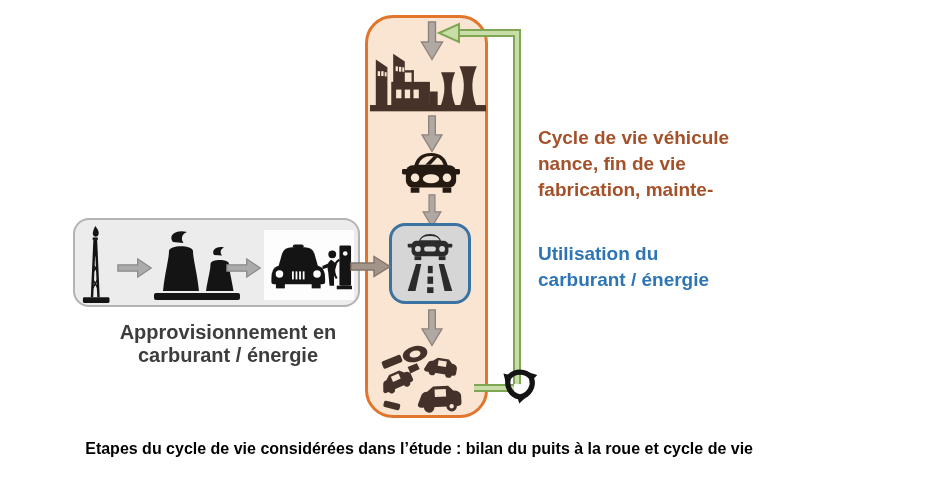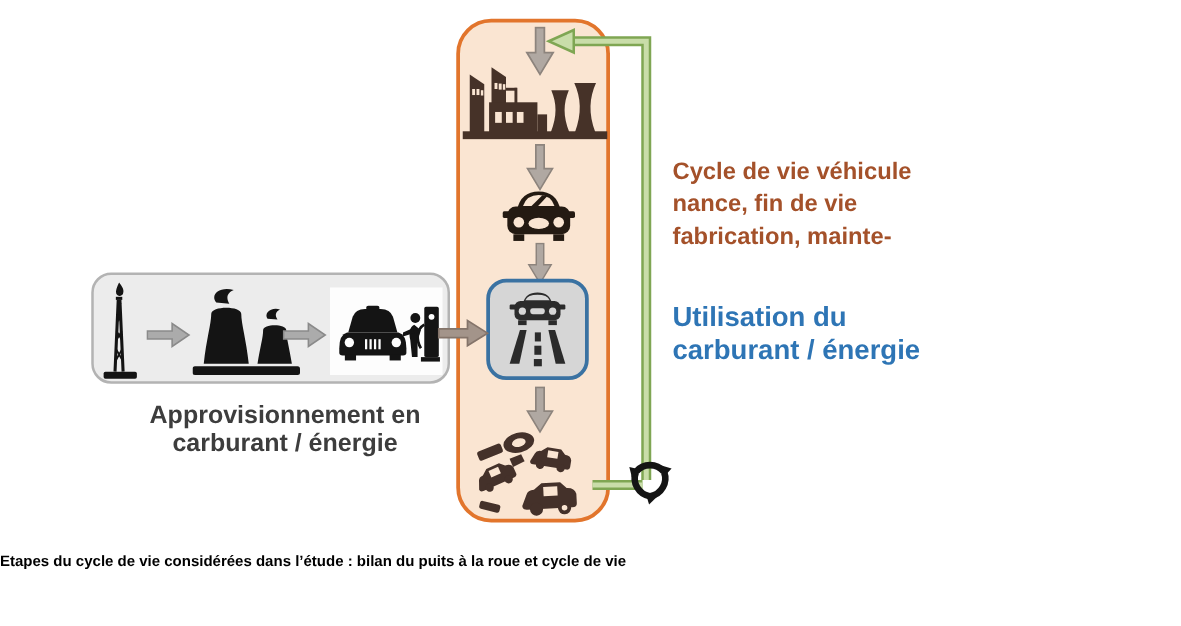--- a/index.html
+++ b/index.html
@@ -27,25 +27,25 @@
     left:21px;top:205px;width:82px;height:81px;
     background:#D6D6D6;border:3px solid #3A72A2;border-radius:16px;box-sizing:border-box;
   }
   
   .brown-text{
     left:538px;top:95px;width:240px;
     font-weight:bold;font-size:19px;line-height:26px;color:#A4512A;margin-top:30px;
   }
   .blue-text{
     left:538px;top:241px;width:240px;
-    font-weight:bold;font-size:22px;line-height:26px;color:#2E75B5;
+    font-weight:bold;font-size:19px;line-height:26px;color:#2E75B5;
   }
   .caption{
-    left:0;top:434px;width:753px;text-align:left;
-    font-weight:bold;font-size:12px;line-height:30px;color:#000000;
+    left:0;top:434px;width:753px;text-align:right;
+    font-weight:bold;font-size:16px;line-height:30px;color:#000000;
   }
   svg{display:block;}
   .overlay{left:0;top:0;pointer-events:none;}
 </style>
 </head>
 <body>
 
 <div class="canvas">
 
   <div class="abs gray-box">

